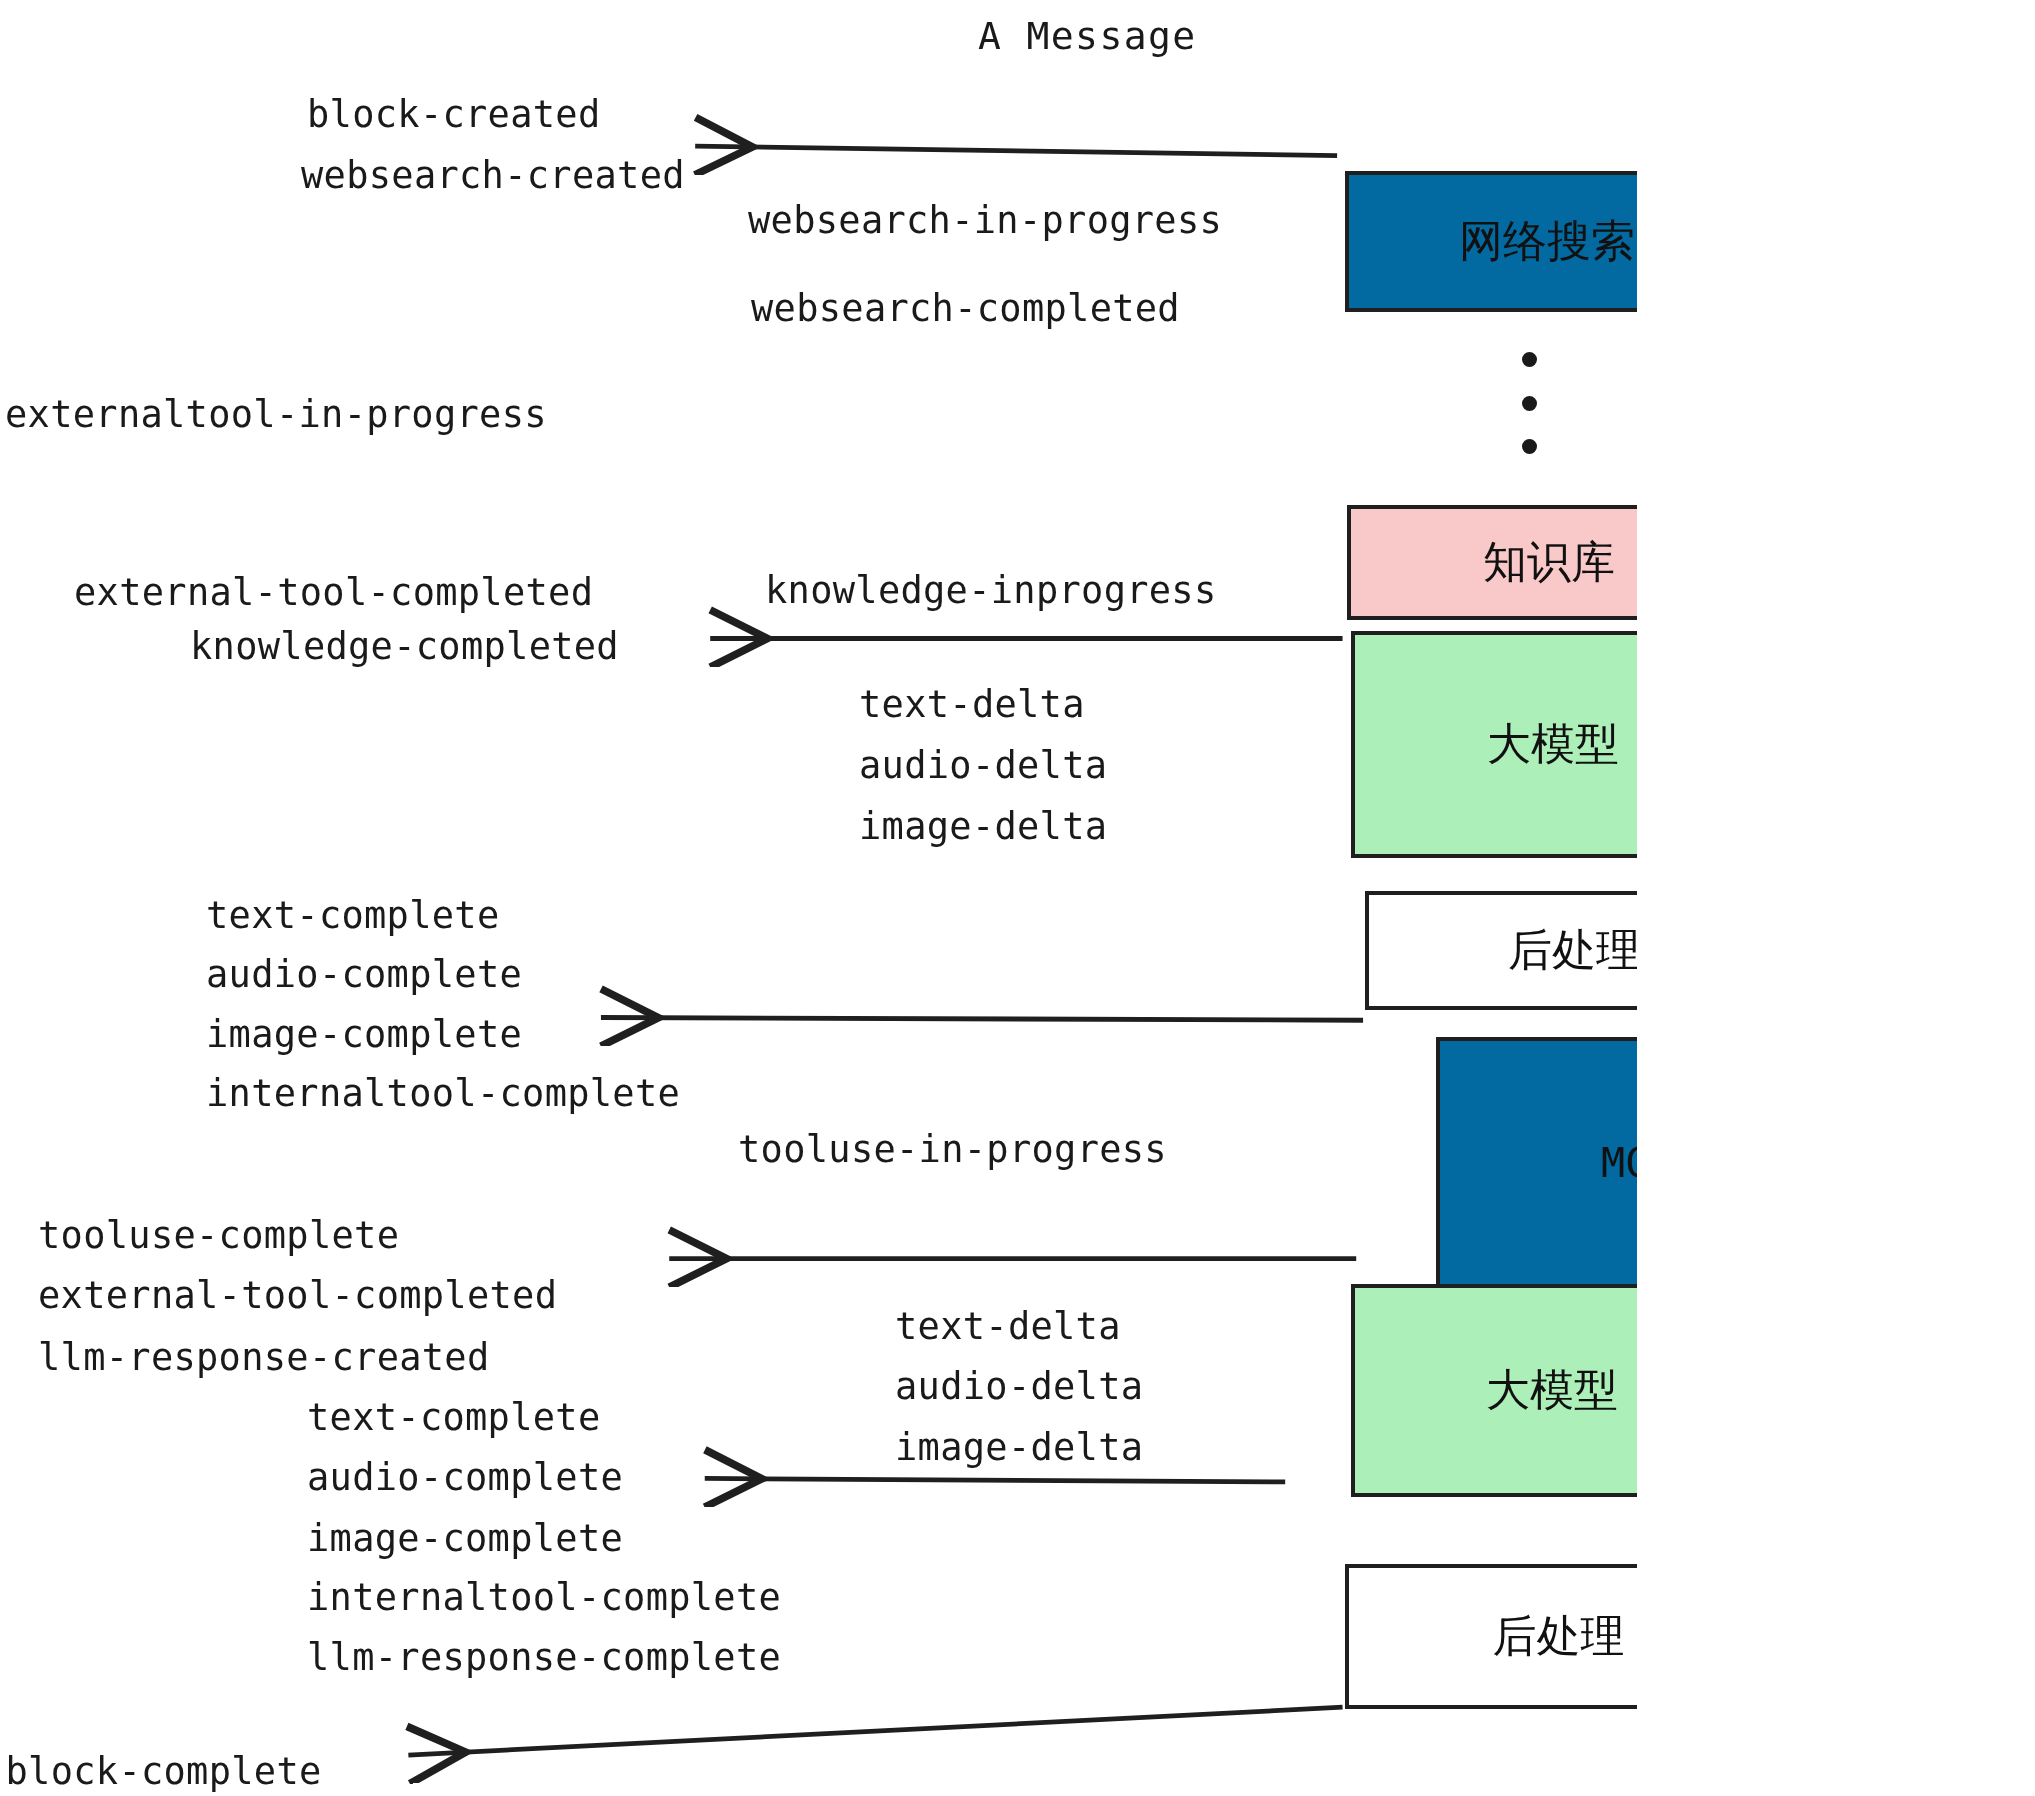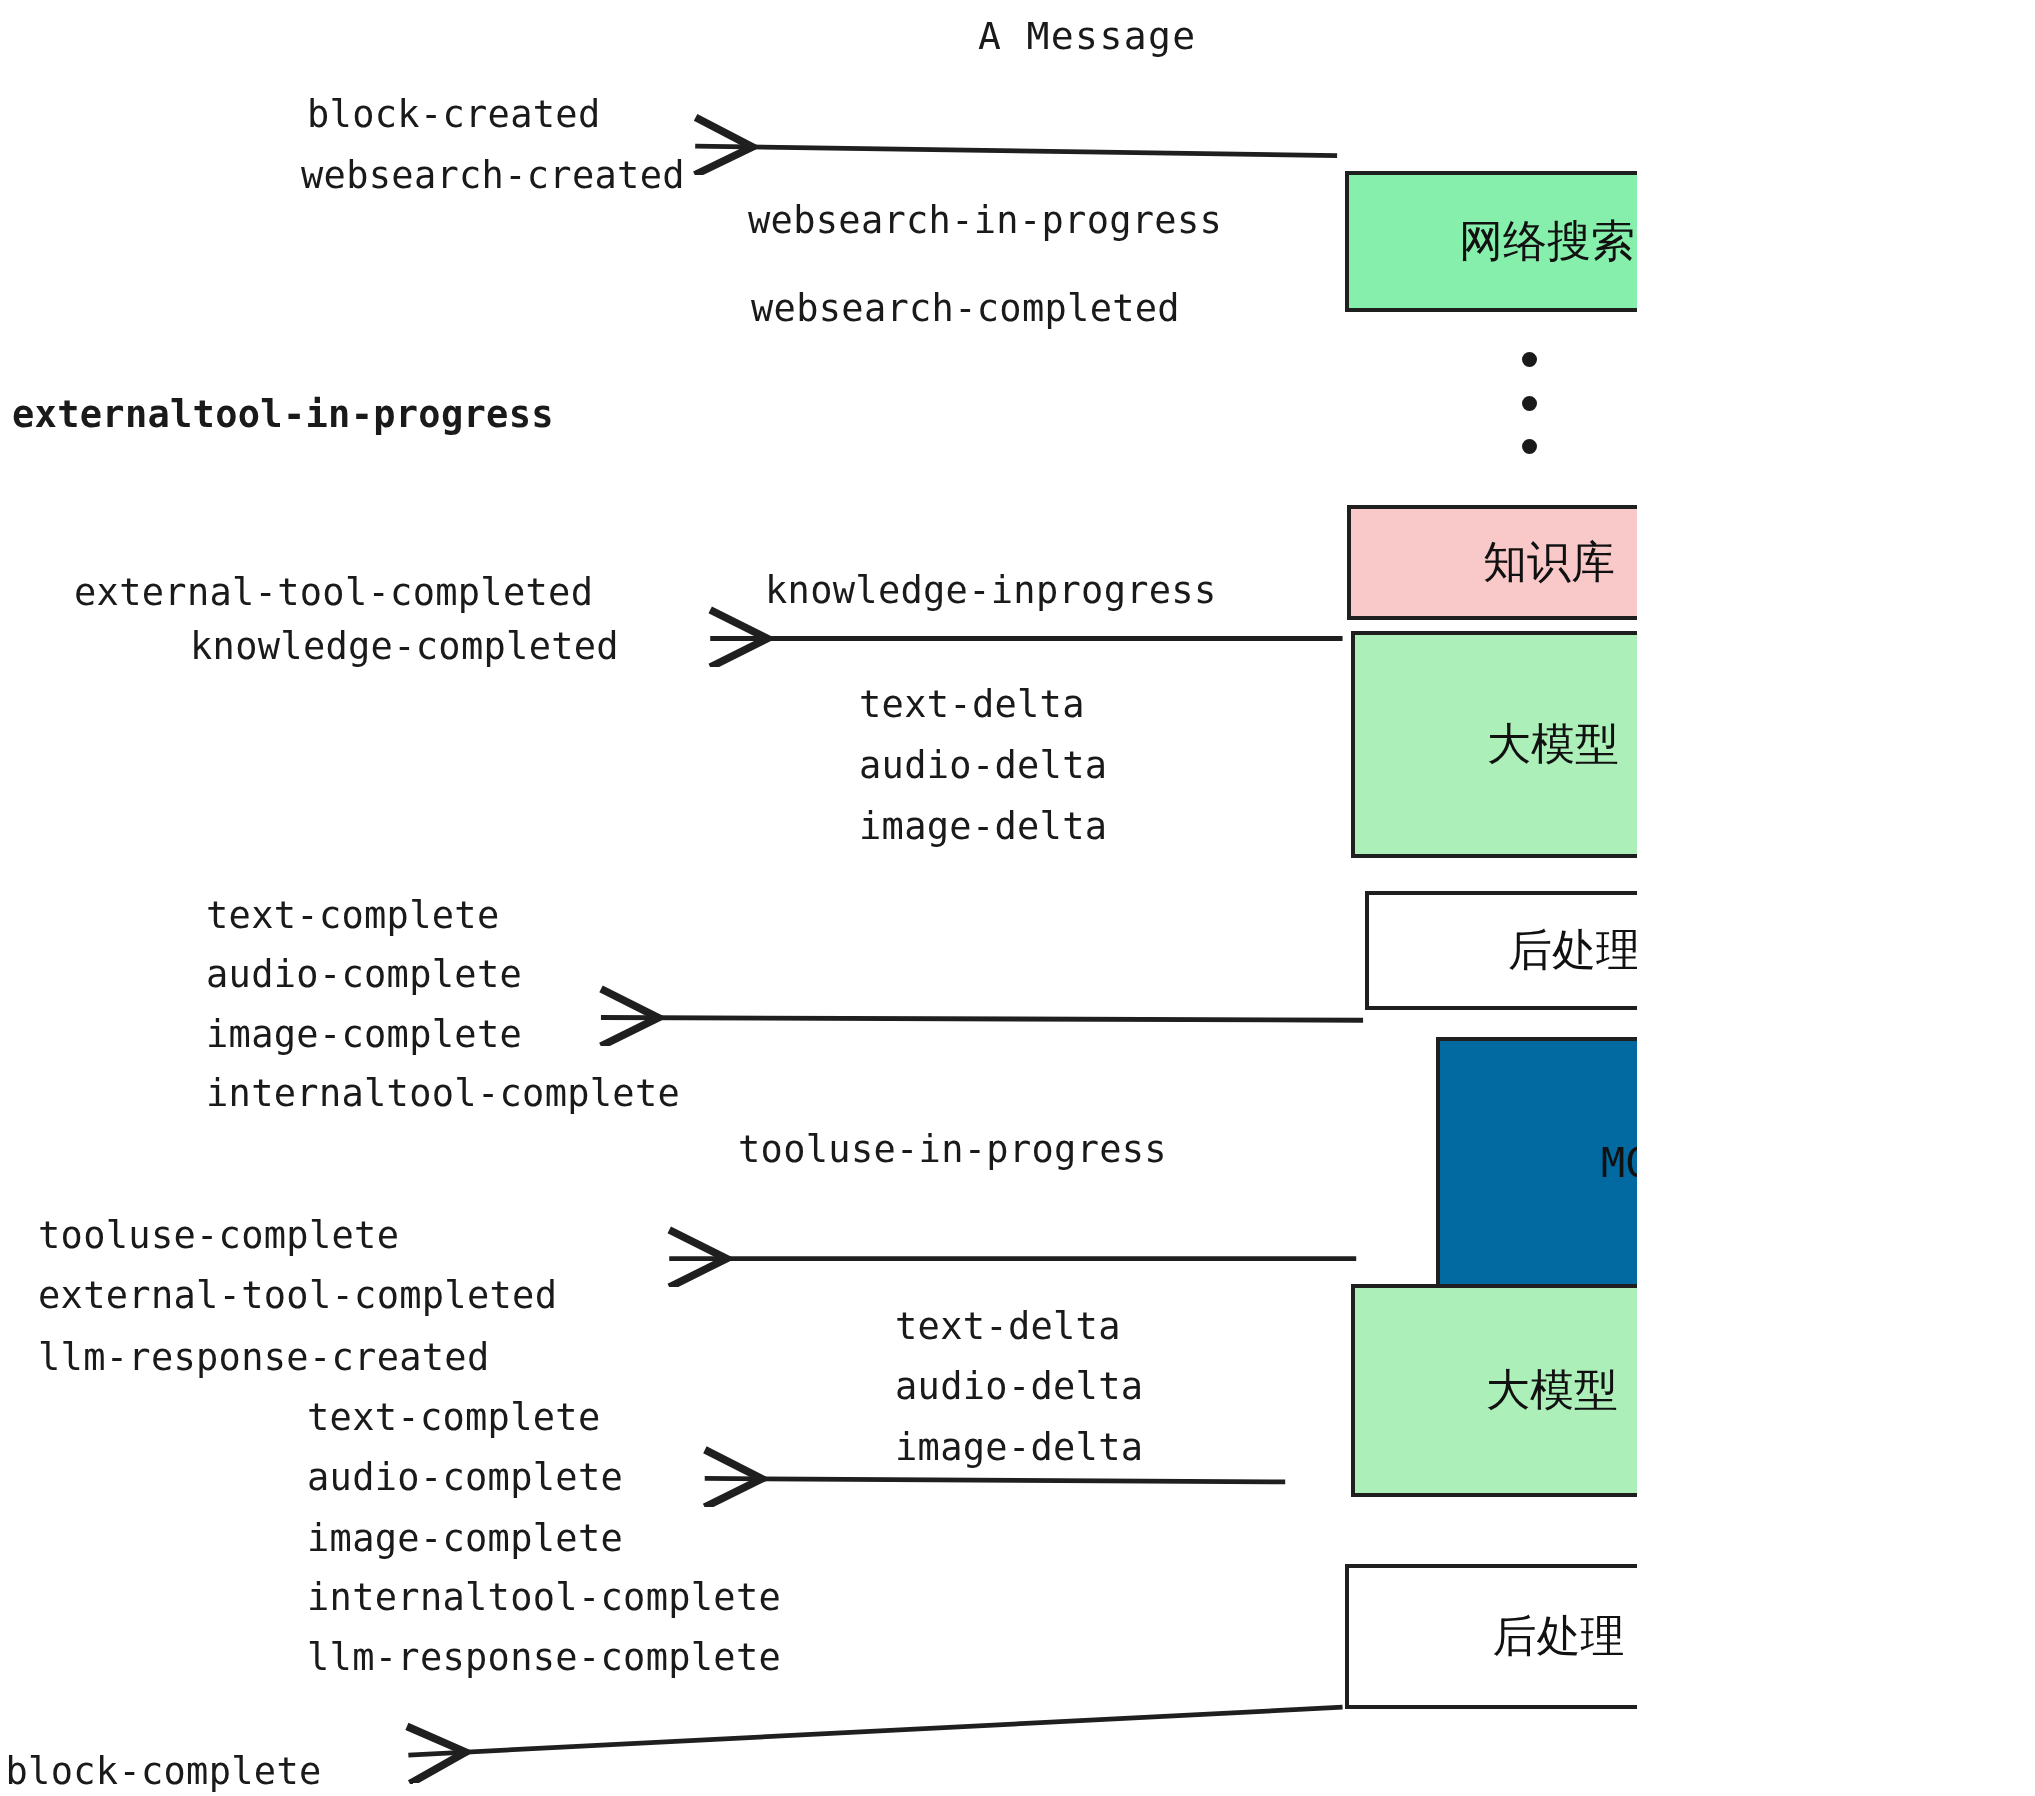--- a/index.html
+++ b/index.html
@@ -116,21 +116,21 @@
       <span class="dot"></span>
       <span class="dot"></span>
       <span class="dot"></span>
     </div>
 
   <div id="events-container">
       <div class="evt" style="left: 307px; top: 96px; text-align: right;">block-created</div>
       <div class="evt" style="left: 301px; top: 157px;">websearch-created</div>
       <div class="evt" style="left: 748px; top: 202px;">websearch-in-progress</div>
       <div class="evt" style="left: 751px; top: 290px;">websearch-completed</div>
-      <div class="evt" style="left: 12px; top: 396px; font-weight: bold;">externaltool-in-progress</div>
+      <div class="evt" style="left: 5px; top: 396px;">externaltool-in-progress</div>
       <div class="evt" style="left: 765px; top: 572px;">knowledge-inprogress</div>
       <div class="evt" style="left: 74px; top: 574px;">external-tool-completed</div>
       <div class="evt" style="left: 190px; top: 628px;">knowledge-completed</div>
       <div class="evt" style="left: 859px; top: 686px;">text-delta</div>
       <div class="evt" style="left: 859px; top: 747px;">audio-delta</div>
       <div class="evt" style="left: 859px; top: 808px;">image-delta</div>
       <div class="evt" style="left: 206px; top: 897px;">text-complete</div>
       <div class="evt" style="left: 206px; top: 956px;">audio-complete</div>
       <div class="evt" style="left: 206px; top: 1016px;">image-complete</div>
       <div class="evt" style="left: 206px; top: 1075px;">internaltool-complete</div>
@@ -142,21 +142,21 @@
       <div class="evt" style="left: 895px; top: 1368px;">audio-delta</div>
       <div class="evt" style="left: 895px; top: 1429px;">image-delta</div>
       <div class="evt" style="left: 307px; top: 1399px;">text-complete</div>
       <div class="evt" style="left: 307px; top: 1459px;">audio-complete</div>
       <div class="evt" style="left: 307px; top: 1520px;">image-complete</div>
       <div class="evt" style="left: 307px; top: 1579px;">internaltool-complete</div>
       <div class="evt" style="left: 307px; top: 1639px;">llm-response-complete</div>
       <div class="evt" style="left: 5.5px; top: 1721px; margin-top: 32px;">block-complete</div>
     </div>
   <div id="nodes-container">
-      <div class="node" style="left: 1345px; top: 171px; width: 404px; height: 141px; background: #86efac; border-color: rgb(31, 31, 31);">网络搜索</div>
+      <div class="node" style="left: 1345px; top: 171px; width: 404px; height: 141px; background: #0369a1; border-color: rgb(31, 31, 31);">网络搜索</div>
       <div class="node" style="left: 1347px; top: 505px; width: 404px; height: 115px; background: rgb(249, 201, 201); border-color: rgb(31, 31, 31);">知识库</div>
       <div class="node" style="left: 1351px; top: 631px; width: 404px; height: 227px; background: rgb(172, 239, 185); border-color: rgb(31, 31, 31);">大模型</div>
       <div class="node" style="left: 1365px; top: 891px; width: 418px; height: 119px; background: rgb(255, 255, 255); border-color: rgb(31, 31, 31);">后处理</div>
       <div class="node mono" style="left: 1436px; top: 1037px; width: 402px; height: 251px; background: #0369a1; border-color: rgb(31, 31, 31);">MCP</div>
       <div class="node" style="left: 1351px; top: 1284px; width: 402px; height: 213px; background: rgb(172, 239, 185); border-color: rgb(31, 31, 31);">大模型</div>
       <div class="node" style="left: 1345px; top: 1564px; width: 427px; height: 145px; background: rgb(255, 255, 255); border-color: rgb(31, 31, 31);">后处理</div>
     </div>
   <div id="group-container">
       <div class="grouplabel" style="left: 1844px; top: 345px;">外部工具</div>
       <div class="grouplabel" style="left: 1844px; top: 1146px;">外部工具</div>

